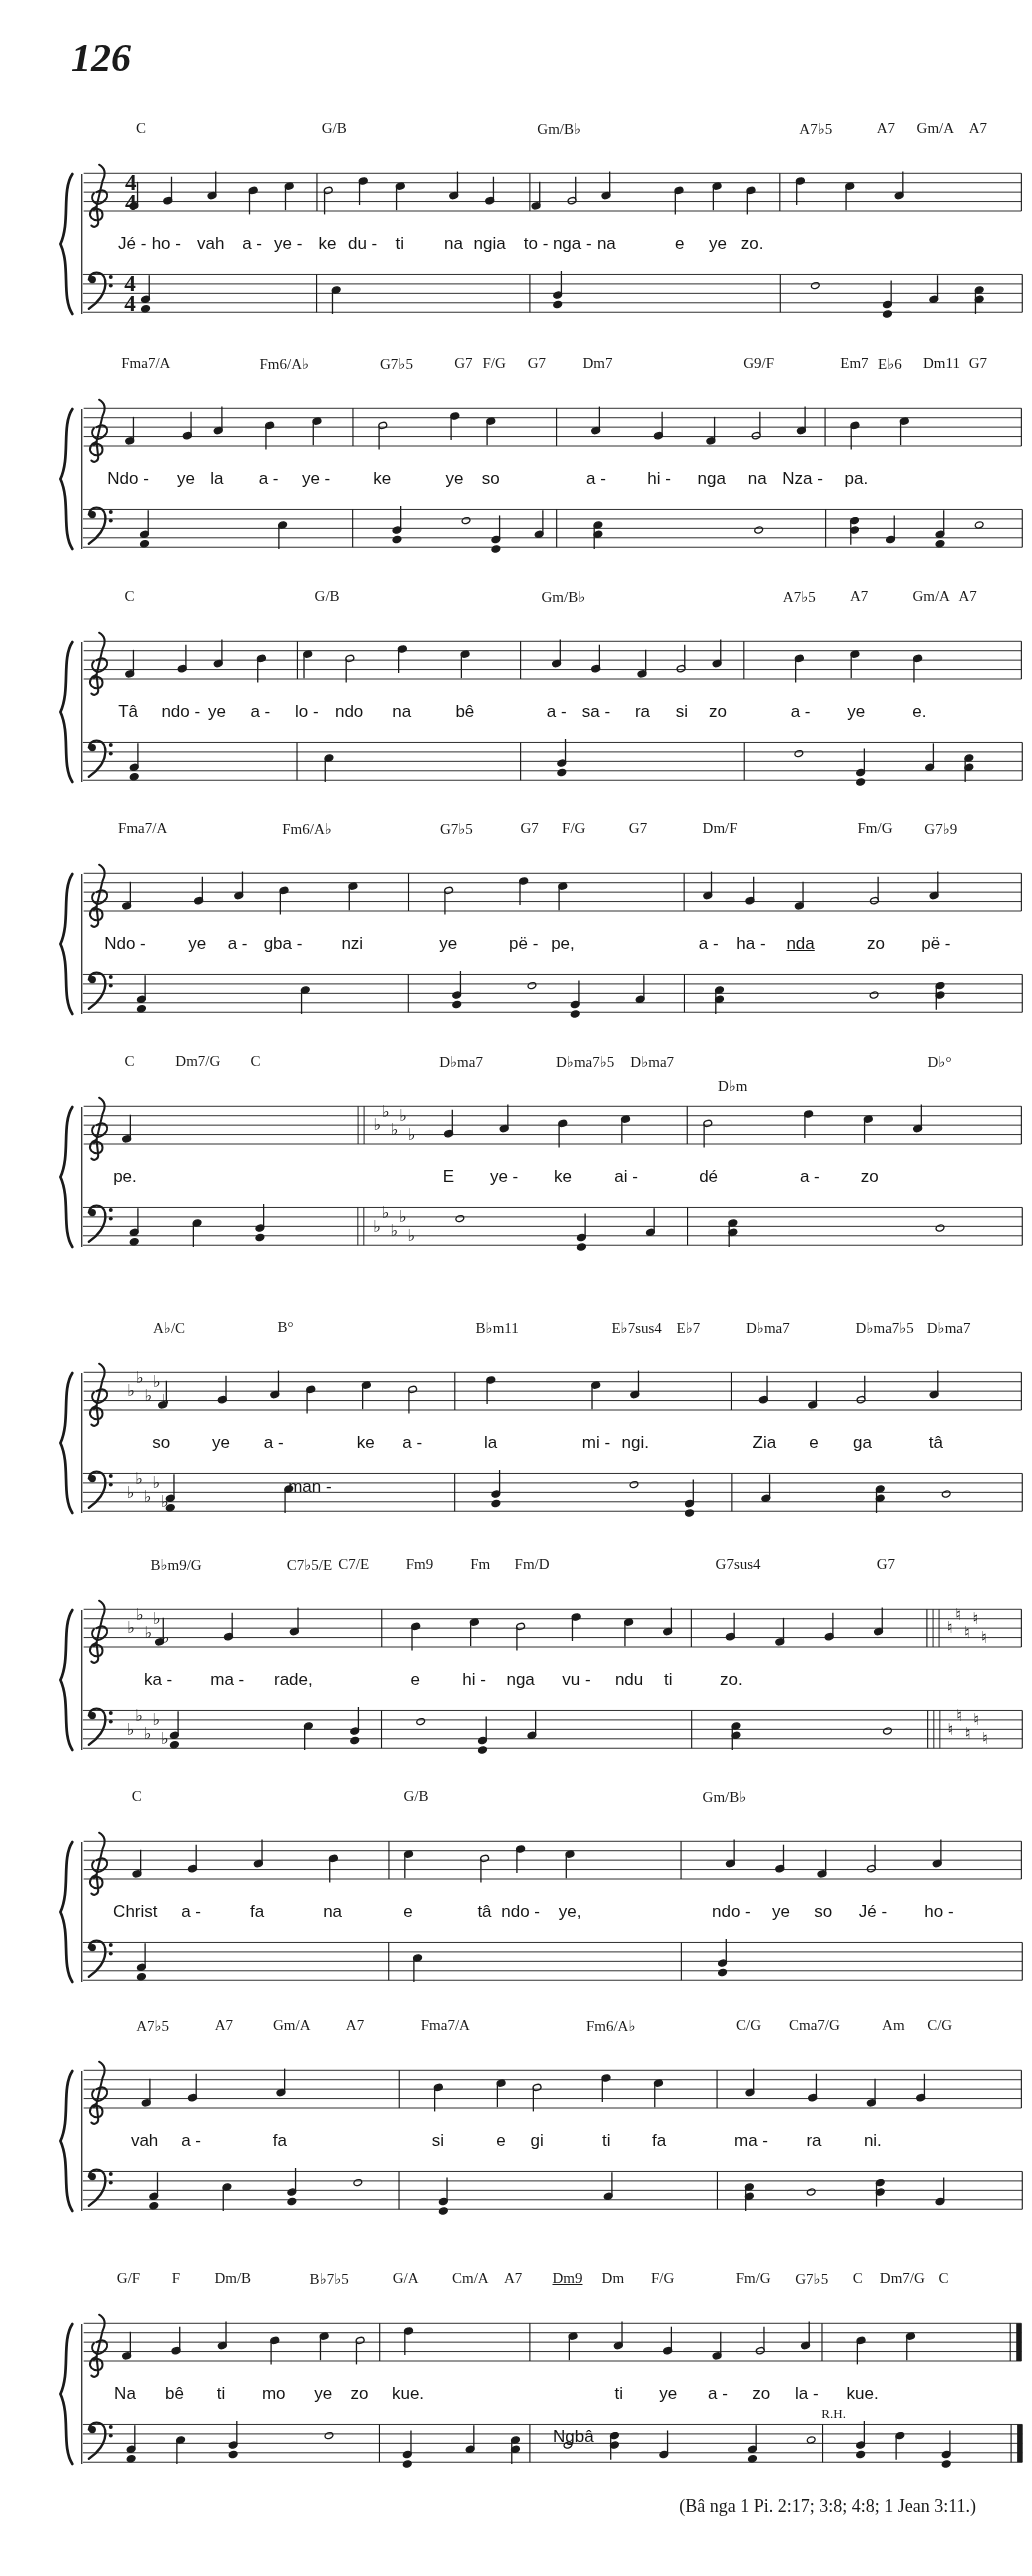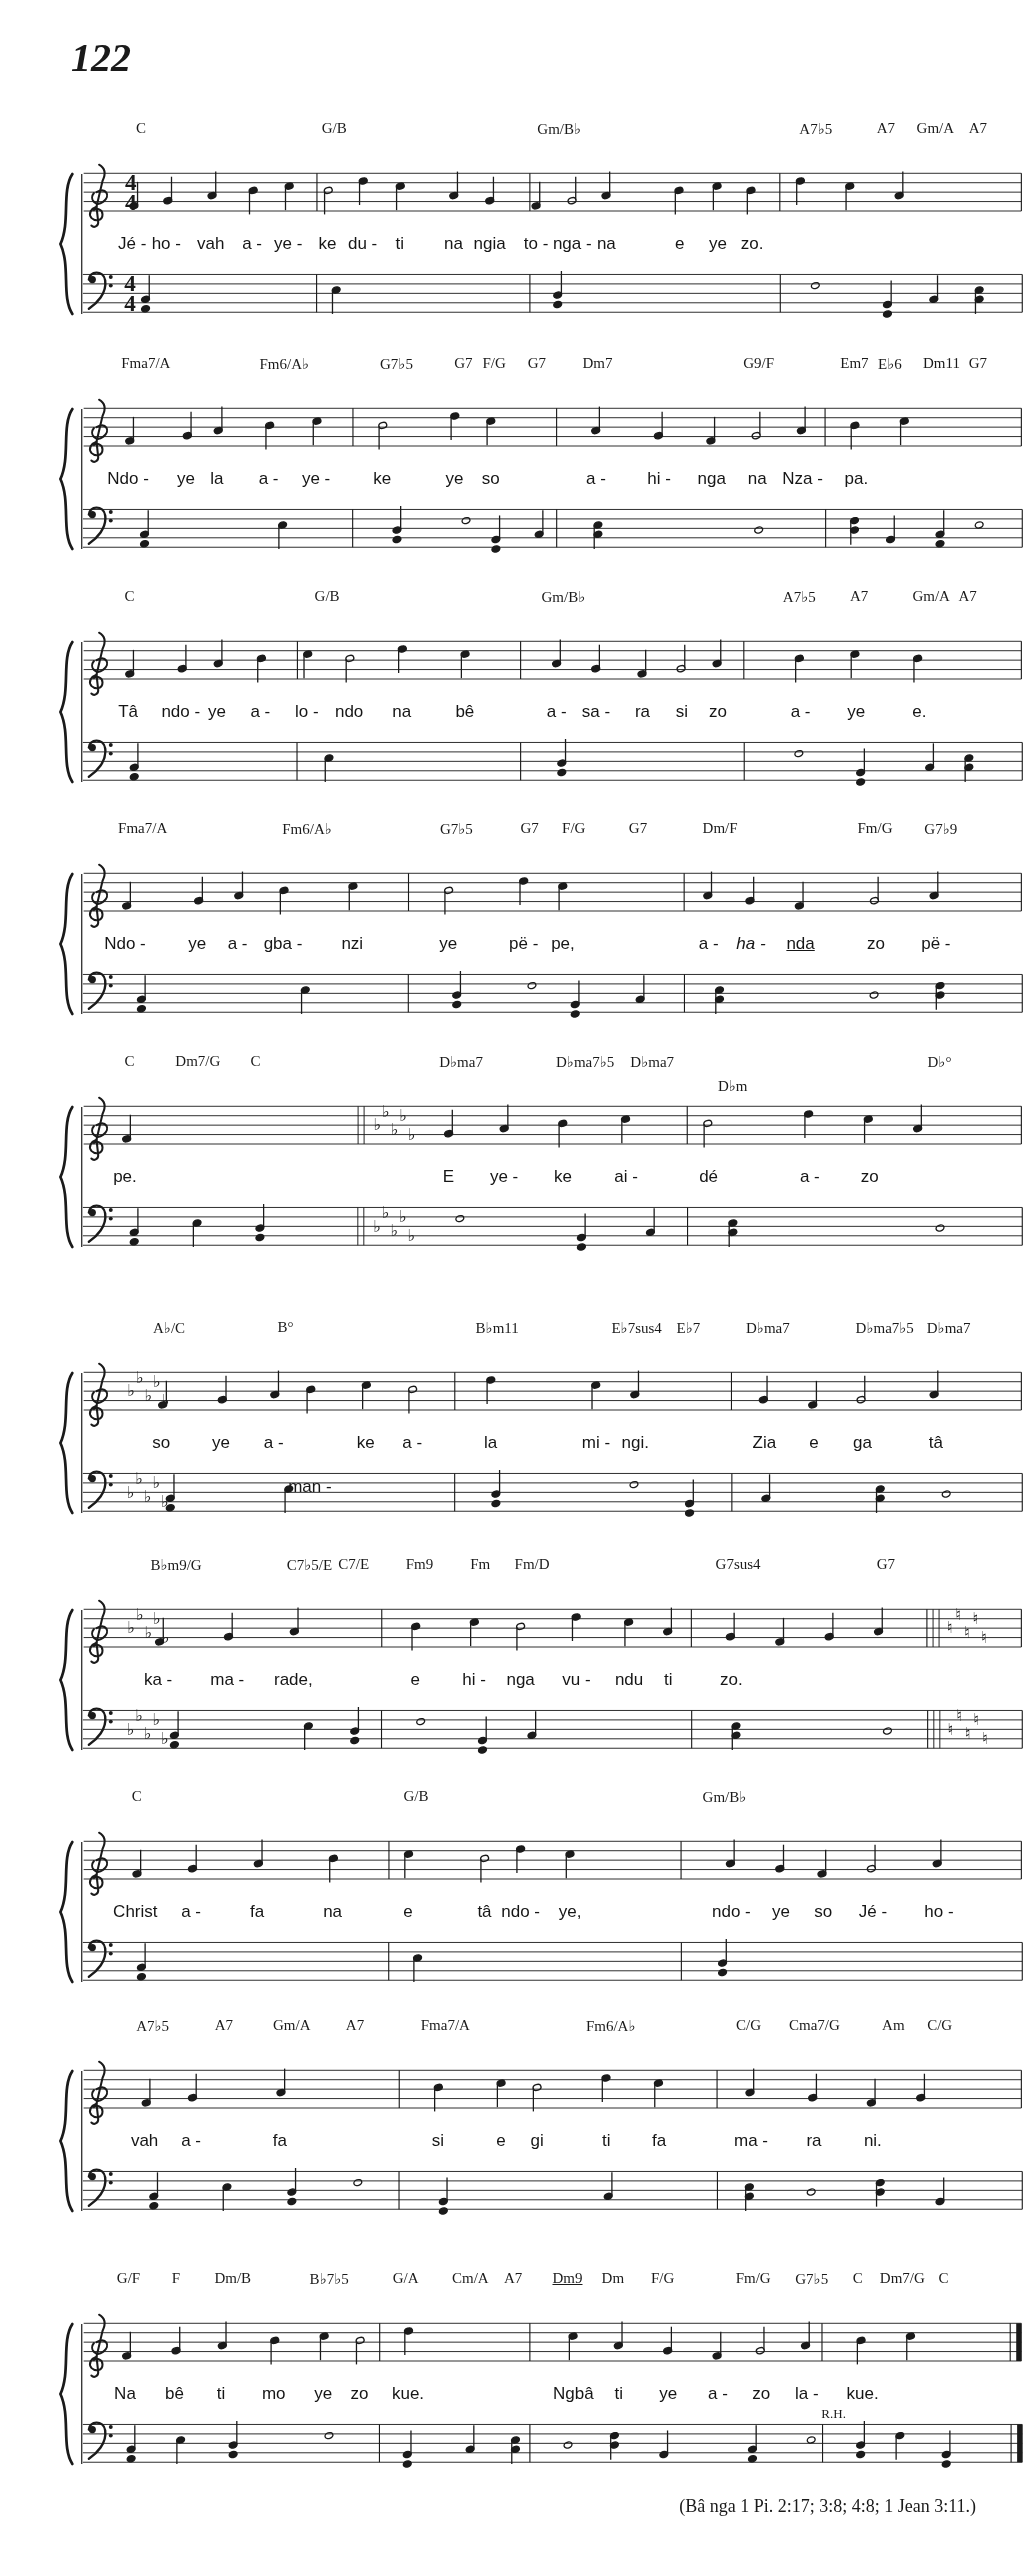--- a/index.html
+++ b/index.html
@@ -22,21 +22,21 @@
   .syll{position:absolute;top:0;transform:translateX(-50%);white-space:nowrap;}
   .overlay{position:absolute;left:57px;top:50px;width:29px;height:148px;}
   .annot{position:absolute;font-size:13px;font-family:"Liberation Serif",serif;transform:translateX(-50%);}
   
   #footer-ref{position:absolute;right:57px;top:2496px;font-size:18px;}
 </style>
 </head>
 <body>
 
 <div id="page">
-  <div id="song-number">122</div>
+  <div id="song-number">126</div>
   <div id="systems">
       <div class="system" style="top: 120px;">
         <div class="chords">
           <span class="chord" style="left: 13.5%;">C</span>
           <span class="chord" style="left: 32%;">G/B</span>
           <span class="chord" style="left: 53.5%;">Gm/B♭</span>
           <span class="chord" style="left: 78.5%;">A7♭5</span>
           <span class="chord" style="left: 85.5%;">A7</span>
           <span class="chord" style="left: 90%;">Gm/A</span>
           <span class="chord" style="left: 94.4%;">A7</span>
@@ -439,21 +439,21 @@
         <div class="lyrics">
           <span class="syll" style="left: 12.1%;">Ndo -</span>
           <span class="syll" style="left: 19.1%;">ye</span>
           <span class="syll" style="left: 23%;">a -</span>
           <span class="syll" style="left: 27.4%;">gba -</span>
           <span class="syll" style="left: 34.1%;">nzi</span>
           <span class="syll" style="left: 43.4%;">ye</span>
           <span class="syll" style="left: 50.7%;">pë -</span>
           <span class="syll" style="left: 54.5%;">pe,</span>
           <span class="syll" style="left: 68.6%;">a -</span>
-          <span class="syll" style="left: 72.7%; font-style: italic;">ha -</span>
+          <span class="syll" style="left: 72.7%;">ha -</span>
           <span class="syll" style="left: 77.5%; text-decoration: underline;">nda</span>
           <span class="syll" style="left: 84.8%;">zo</span>
           <span class="syll" style="left: 90.6%;">pë -</span>
         </div>
         <svg viewBox="0 0 1200 92" class="staff bass">
           <line x1="95" y1="18" x2="1189" y2="18" stroke="#222" stroke-width="1.1"></line>
           <line x1="95" y1="29" x2="1189" y2="29" stroke="#222" stroke-width="1.1"></line>
           <line x1="95" y1="40" x2="1189" y2="40" stroke="#222" stroke-width="1.1"></line>
           <line x1="95" y1="51" x2="1189" y2="51" stroke="#222" stroke-width="1.1"></line>
           <line x1="95" y1="62" x2="1189" y2="62" stroke="#222" stroke-width="1.1"></line>
@@ -1085,21 +1085,21 @@
           <line x1="1055.3" y1="56" x2="1055.3" y2="83" stroke="#1a1a1a" stroke-width="1.5"></line>
         </svg>
         <div class="lyrics">
           <span class="syll" style="left: 12.1%;">Na</span>
           <span class="syll" style="left: 16.9%;">bê</span>
           <span class="syll" style="left: 21.4%;">ti</span>
           <span class="syll" style="left: 26.5%;">mo</span>
           <span class="syll" style="left: 31.3%;">ye</span>
           <span class="syll" style="left: 34.8%;">zo</span>
           <span class="syll" style="left: 39.5%;">kue.</span>
-          <span class="syll" style="left: 55.5%;">Ngbâ</span>
+          <span class="syll" style="left: 55.5%; margin-top: 43px;">Ngbâ</span>
           <span class="syll" style="left: 59.9%;">ti</span>
           <span class="syll" style="left: 64.7%;">ye</span>
           <span class="syll" style="left: 69.5%;">a -</span>
           <span class="syll" style="left: 73.7%;">zo</span>
           <span class="syll" style="left: 78.1%;">la -</span>
           <span class="syll" style="left: 83.5%;">kue.</span>
         </div>
         <span class="annot" style="left: 80.7%; top: 136px;">R.H.</span>
         <svg viewBox="0 0 1200 92" class="staff bass">
           <line x1="95" y1="18" x2="1189" y2="18" stroke="#222" stroke-width="1.1"></line>

